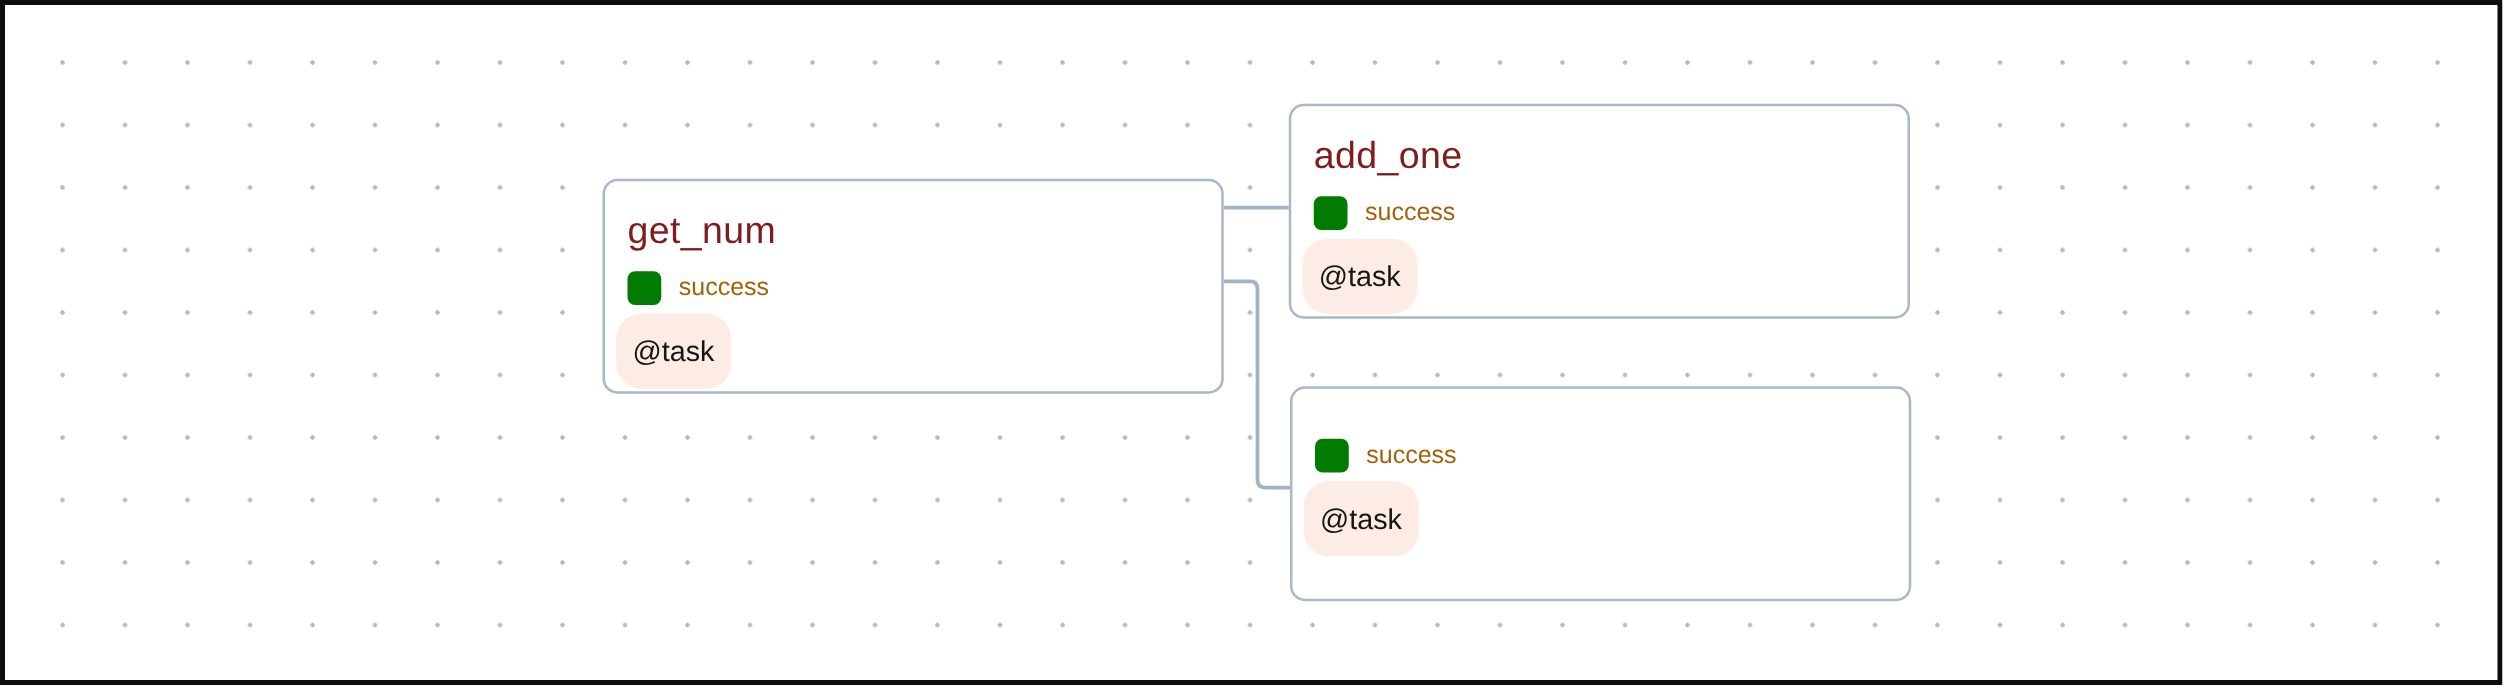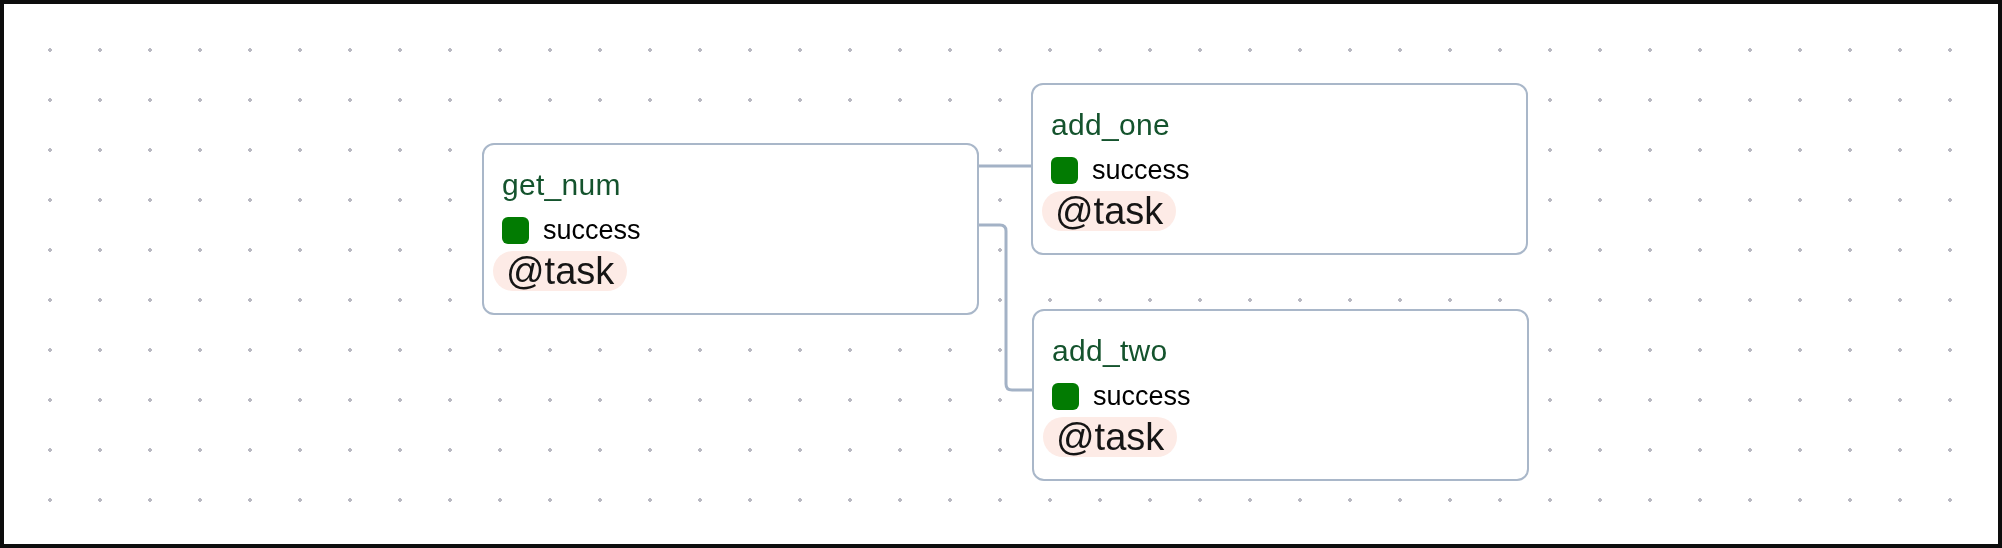--- a/index.html
+++ b/index.html
@@ -40,54 +40,54 @@
     border-radius: 12px;
     padding: 24px 18px 0 18px;
   }
   .node-get-num { left: 478px;  top: 110px; margin-top: 29px; }
   .node-add-one { left: 1027px; top: 79px;  }
   .node-add-two { left: 1028px; top: 305px; }
 
   .task-title {
     font-size: 30px;
     line-height: 32px;
-    color: #14532d;
+    color: #7f1d1d;
     letter-spacing: 0.3px;
     white-space: nowrap;
   }
 
   .status-row {
     display: flex;
     align-items: center;
     margin-top: 15px;
     height: 28px;
   }
   .status-square {
     width: 27px;
     height: 27px;
     border-radius: 6px;
     background: #027b02;
     flex: 0 0 auto;
   }
   .status-label {
     margin-left: 14px;
-    font-size: 27px;
+    font-size: 20px;
     line-height: 28px;
-    color: #000000;
+    color: #a16207;
   }
 
   .operator-badge {
     display: inline-block;
     margin-top: 7px;
     margin-left: -9px;
     background: #fdebe6;
     color: #151515;
-    font-size: 38px;
+    font-size: 23px;
     line-height: 30px;
-    padding: 5px 13px;
+    padding: 15px 13px;
     border-radius: 20px;
   }
 </style>
 </head>
 <body>
 
 <div class="frame">
 
   <svg class="edge-layer" viewBox="0 0 1994 540" xmlns="http://www.w3.org/2000/svg">
     <path class="edge" d="M 975 162 H 1027"></path>
@@ -106,21 +106,20 @@
   <div class="node node-add-one">
     <div class="task-title">add_one</div>
     <div class="status-row">
       <span class="status-square"></span>
       <span class="status-label">success</span>
     </div>
     <span class="operator-badge">@task</span>
   </div>
 
   <div class="node node-add-two">
-    <div class="task-title">add_two</div>
     <div class="status-row">
       <span class="status-square"></span>
       <span class="status-label">success</span>
     </div>
     <span class="operator-badge">@task</span>
   </div>
 
 </div>
 
 </body></html>

